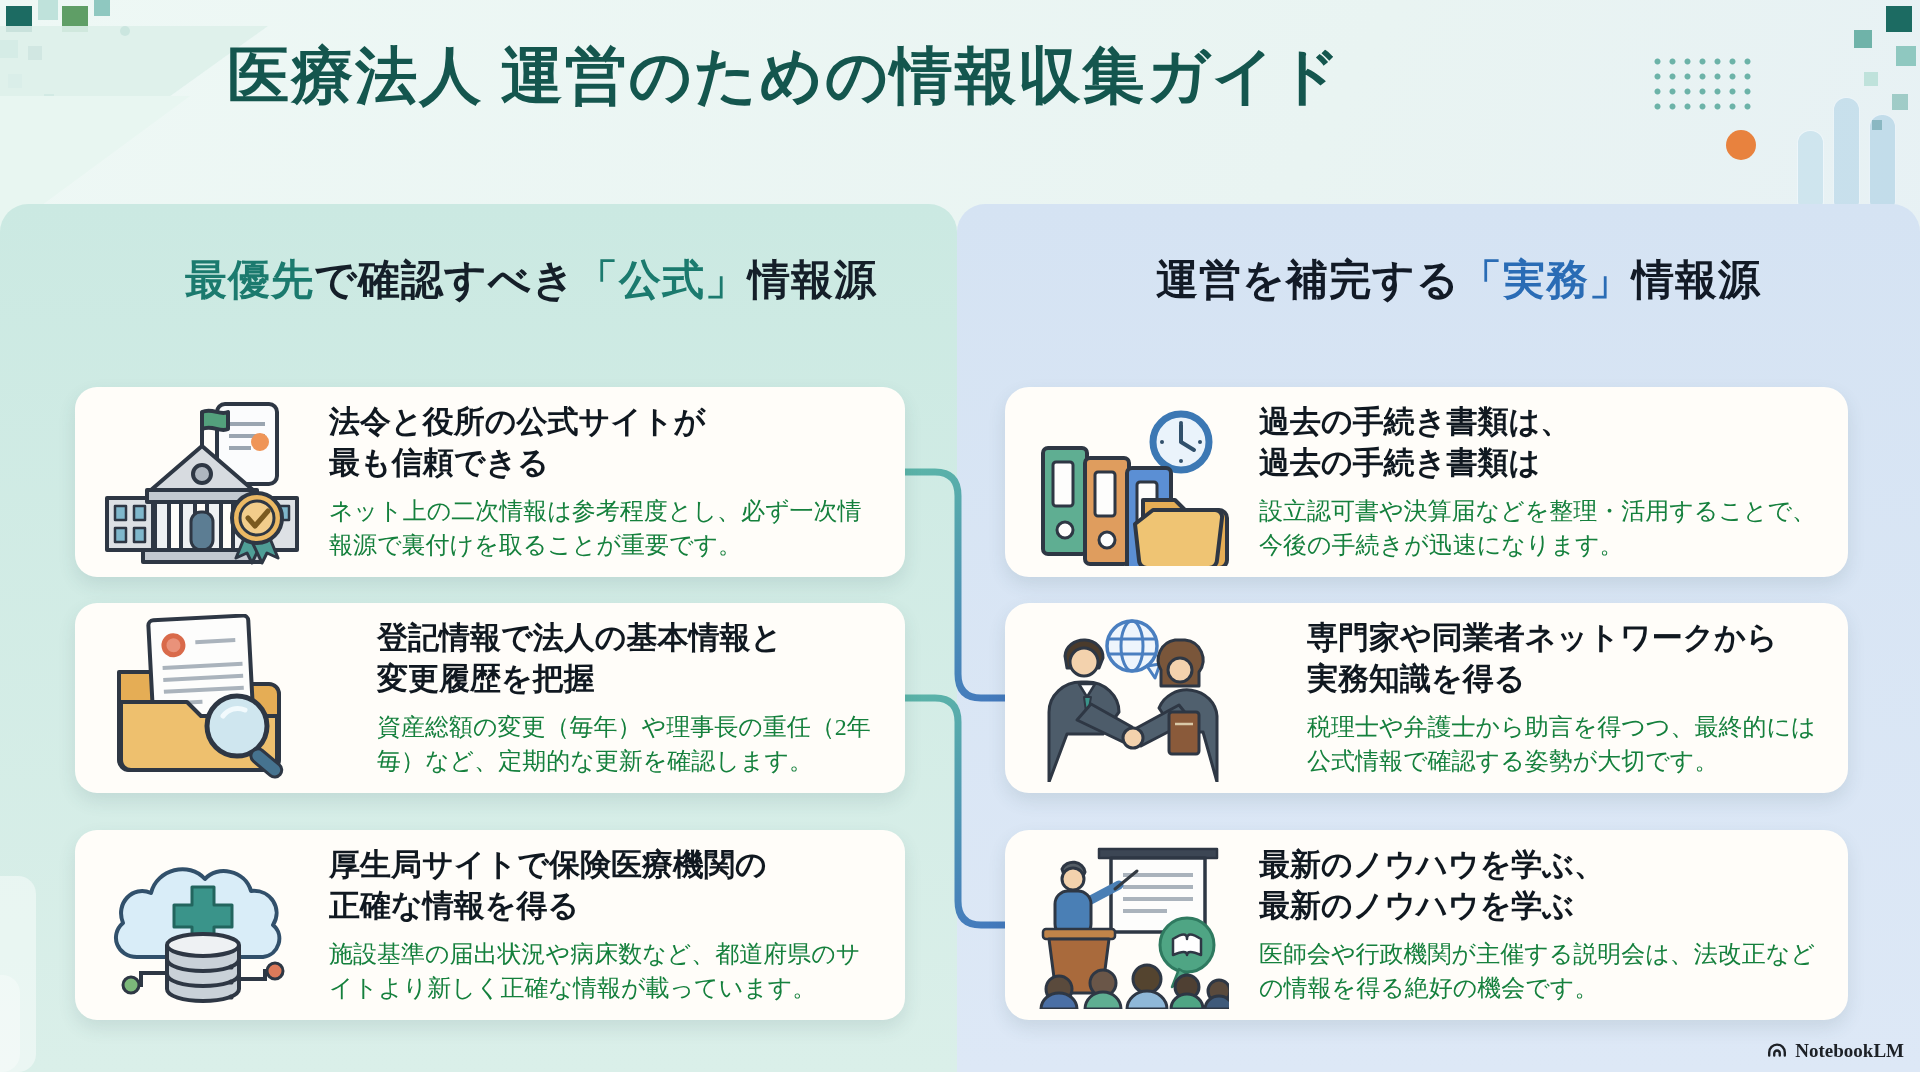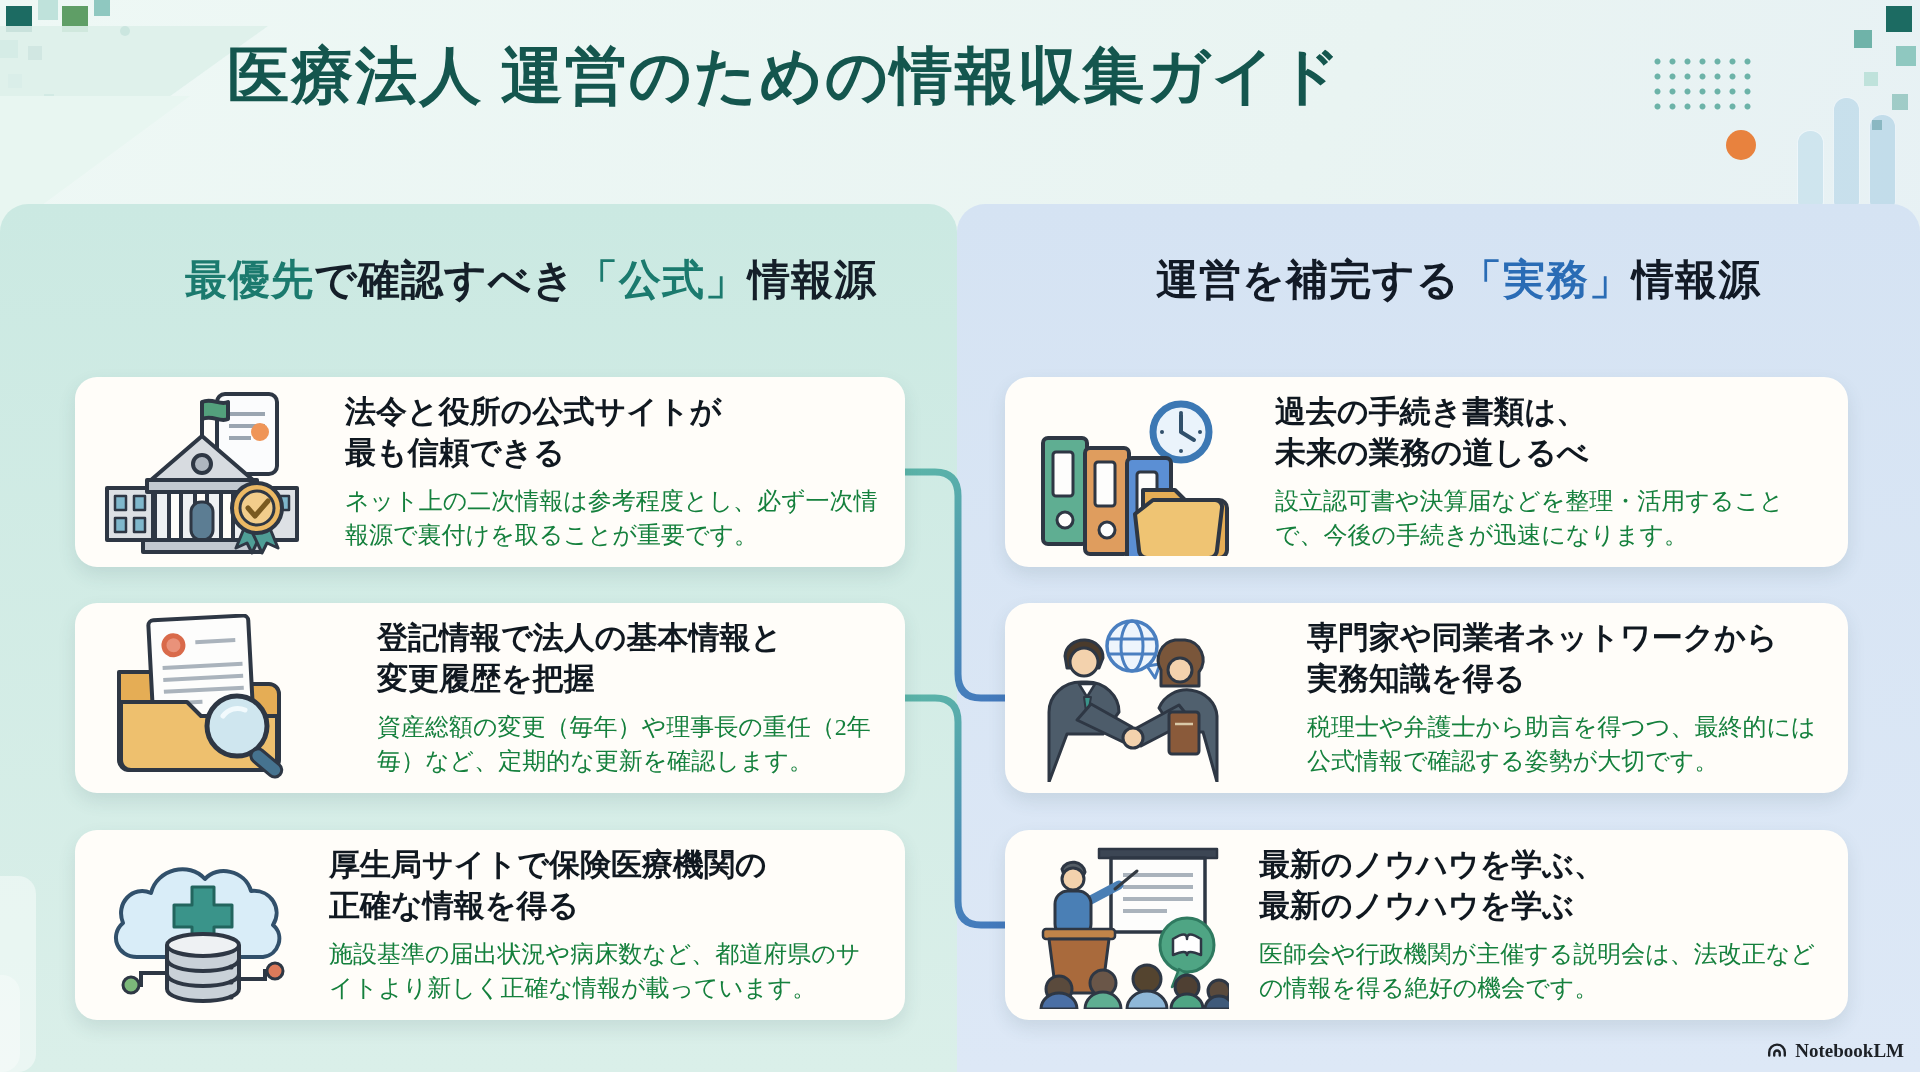--- a/index.html
+++ b/index.html
@@ -40,21 +40,21 @@
   .accent-teal{ color:#1b7a6e; }
   .accent-blue{ color:#2a6cb5; }
   
   .card{
     position:absolute; height:190px; background:#fffdf9; border-radius:22px;
     box-shadow:0 8px 18px rgba(50,80,90,.12);
     display:flex; align-items:center; padding:0 20px 0 18px;
   }
   .card-l{ left:75px;  width:830px; }
   .card-r{ left:1005px; width:843px;border-radius:24px; }
-  .row1{ top:377px;gap:16px; } .row2{ top:603px;gap:48px; } .row3{ top:830px; }
+  .row1{ top:387px; } .row2{ top:603px;gap:48px; } .row3{ top:830px; }
   .card-icon{ width:212px; height:170px; flex:0 0 auto;
     display:flex; align-items:center; justify-content:center; }
   .card-text{ margin-left:24px; flex:1; padding-right:6px; }
   .card-title{ font-size:31px; font-weight:800; color:#101820; line-height:1.32; }
   .card-body{ margin-top:10px; font-size:24px; color:#15803d; line-height:1.42; font-weight:500; }
   
   .connector{ position:absolute; left:895px; top:430px; }
   
   .brand{ position:absolute; right:16px; bottom:10px; display:flex; align-items:center; gap:7px;
     color:#1d2126; font-weight:700; font-size:19px; }
@@ -236,21 +236,21 @@
           <rect x="108" y="84" width="20" height="44" rx="3" fill="#fdfdfc" stroke-width="3"></rect>
           <circle cx="120" cy="152" r="8" fill="#fdfdfc" stroke-width="3"></circle>
           <path d="M114 102h32l10 10h34a8 8 0 0 1 8 8v42a8 8 0 0 1-8 8h-68a8 8 0 0 1-8-8z" fill="#e5ad55"></path>
           <path d="M106 126l18-14h62a7 7 0 0 1 7 8l-5 42a8 8 0 0 1-8 8h-62a8 8 0 0 1-8-8z" fill="#efc473"></path>
         </g>
       </svg>
     </div>
     <div class="card-text">
       <div class="card-title">
         <span>過去の手続き書類は、</span><br>
-        <span>未来の業務の道しるべ</span>
+        <span>過去の手続き書類は</span>
       </div>
       <div class="card-body">設立認可書や決算届などを整理・活用することで、今後の手続きが迅速になります。</div>
     </div>
   </div>
 
   <div class="card card-r row2">
     <div class="card-icon">
       <svg width="200" height="168" viewBox="0 0 200 168">
         <g stroke="#2e3744" stroke-width="3" stroke-linejoin="round">
           <circle cx="103" cy="32" r="25" fill="#eef5fc" stroke="#4a7fc0" stroke-width="3.5"></circle>

